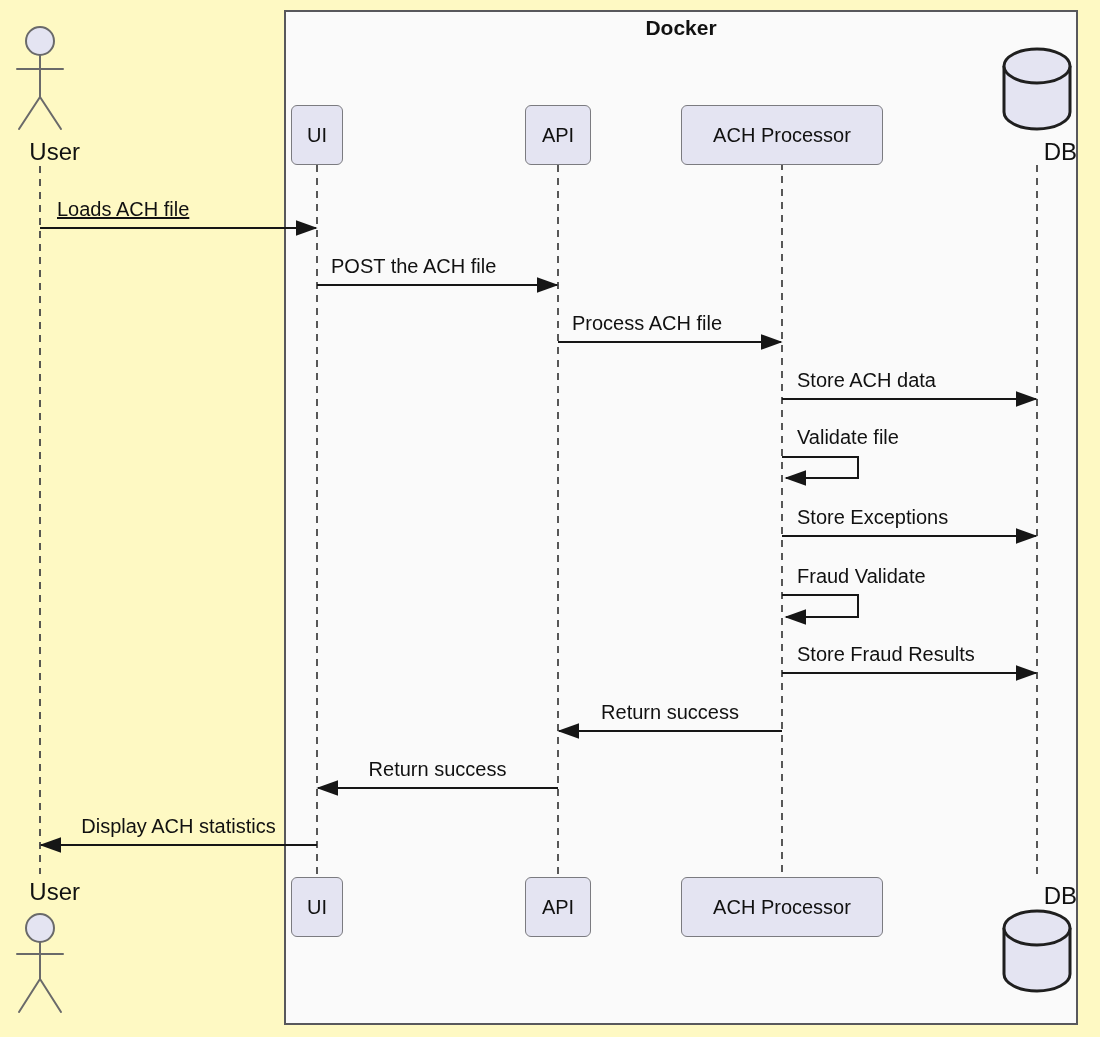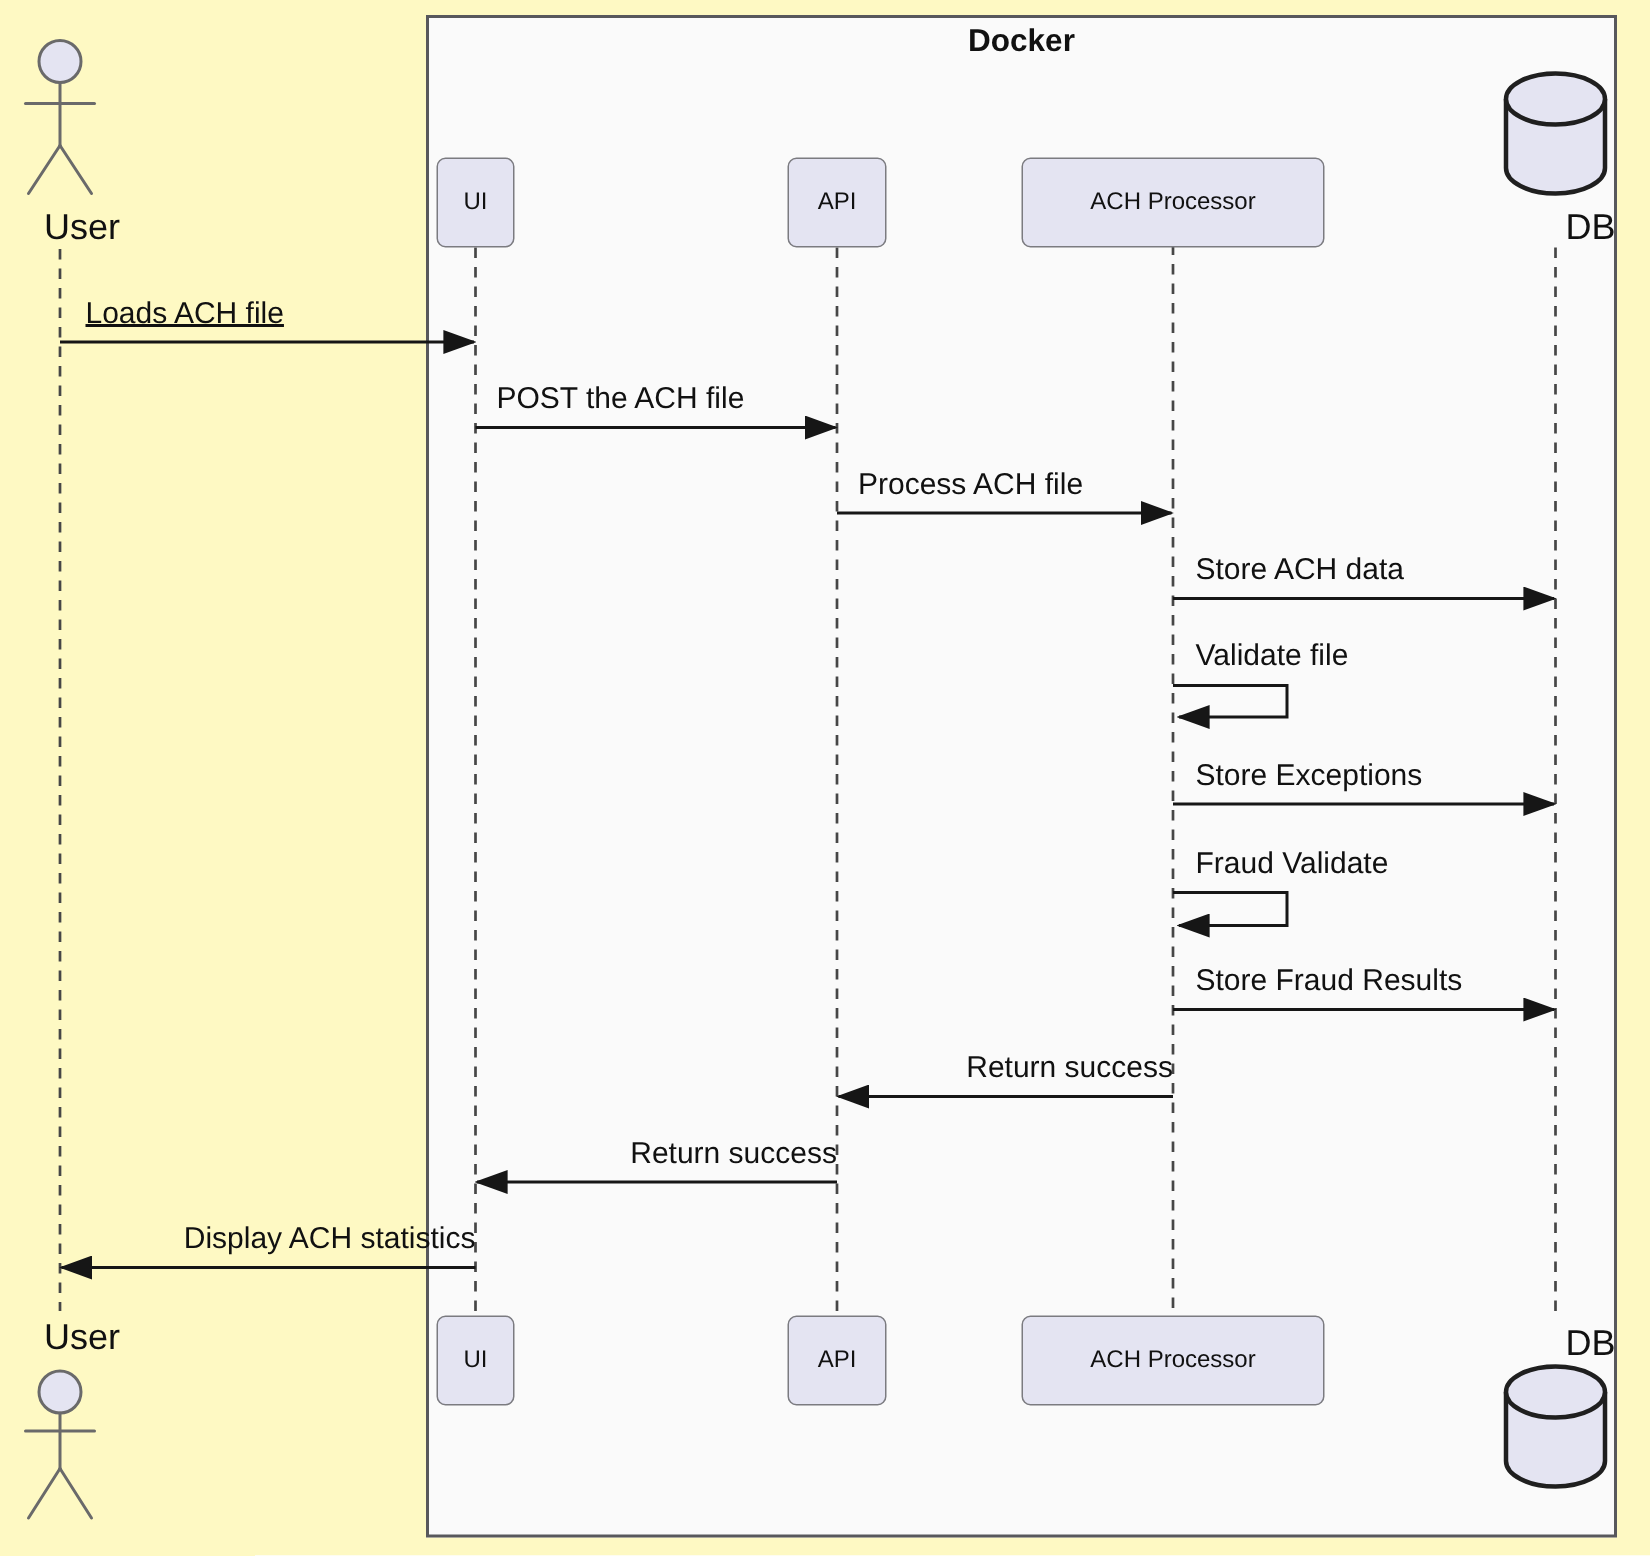--- a/index.html
+++ b/index.html
@@ -46,40 +46,40 @@
   .ah       { fill: var(--line, #161616); }
   
   .pbox {
     position: absolute;
     height: 60px;
     background: var(--participant-fill, #e4e4f2);
     border: 1.5px solid var(--participant-border, #7b7b80);
     border-radius: 6px;
     box-sizing: border-box;
     display: flex; align-items: center; justify-content: center;
-    font-size: 16px;
+    font-size: 20px;
     z-index: 3;
   }
   
   .plabel {
     position: absolute;
     width: 80px;
     text-align: right;
     font-size: 24px;
     z-index: 3;
     white-space: nowrap;
   }
   
   .mlabel {
     position: absolute;
     font-size: 20px;
     white-space: nowrap;
     z-index: 3;
   }
-  .mlabel.center { text-align: right; }
+  .mlabel.center { text-align: center; }
 </style>
 </head>
 <body>
 
 <div id="canvas">
 
   <div class="frame"></div>
   <div class="frame-title">Docker</div>
 
   <svg id="art" viewBox="0 0 1100 1037" xmlns="http://www.w3.org/2000/svg">

